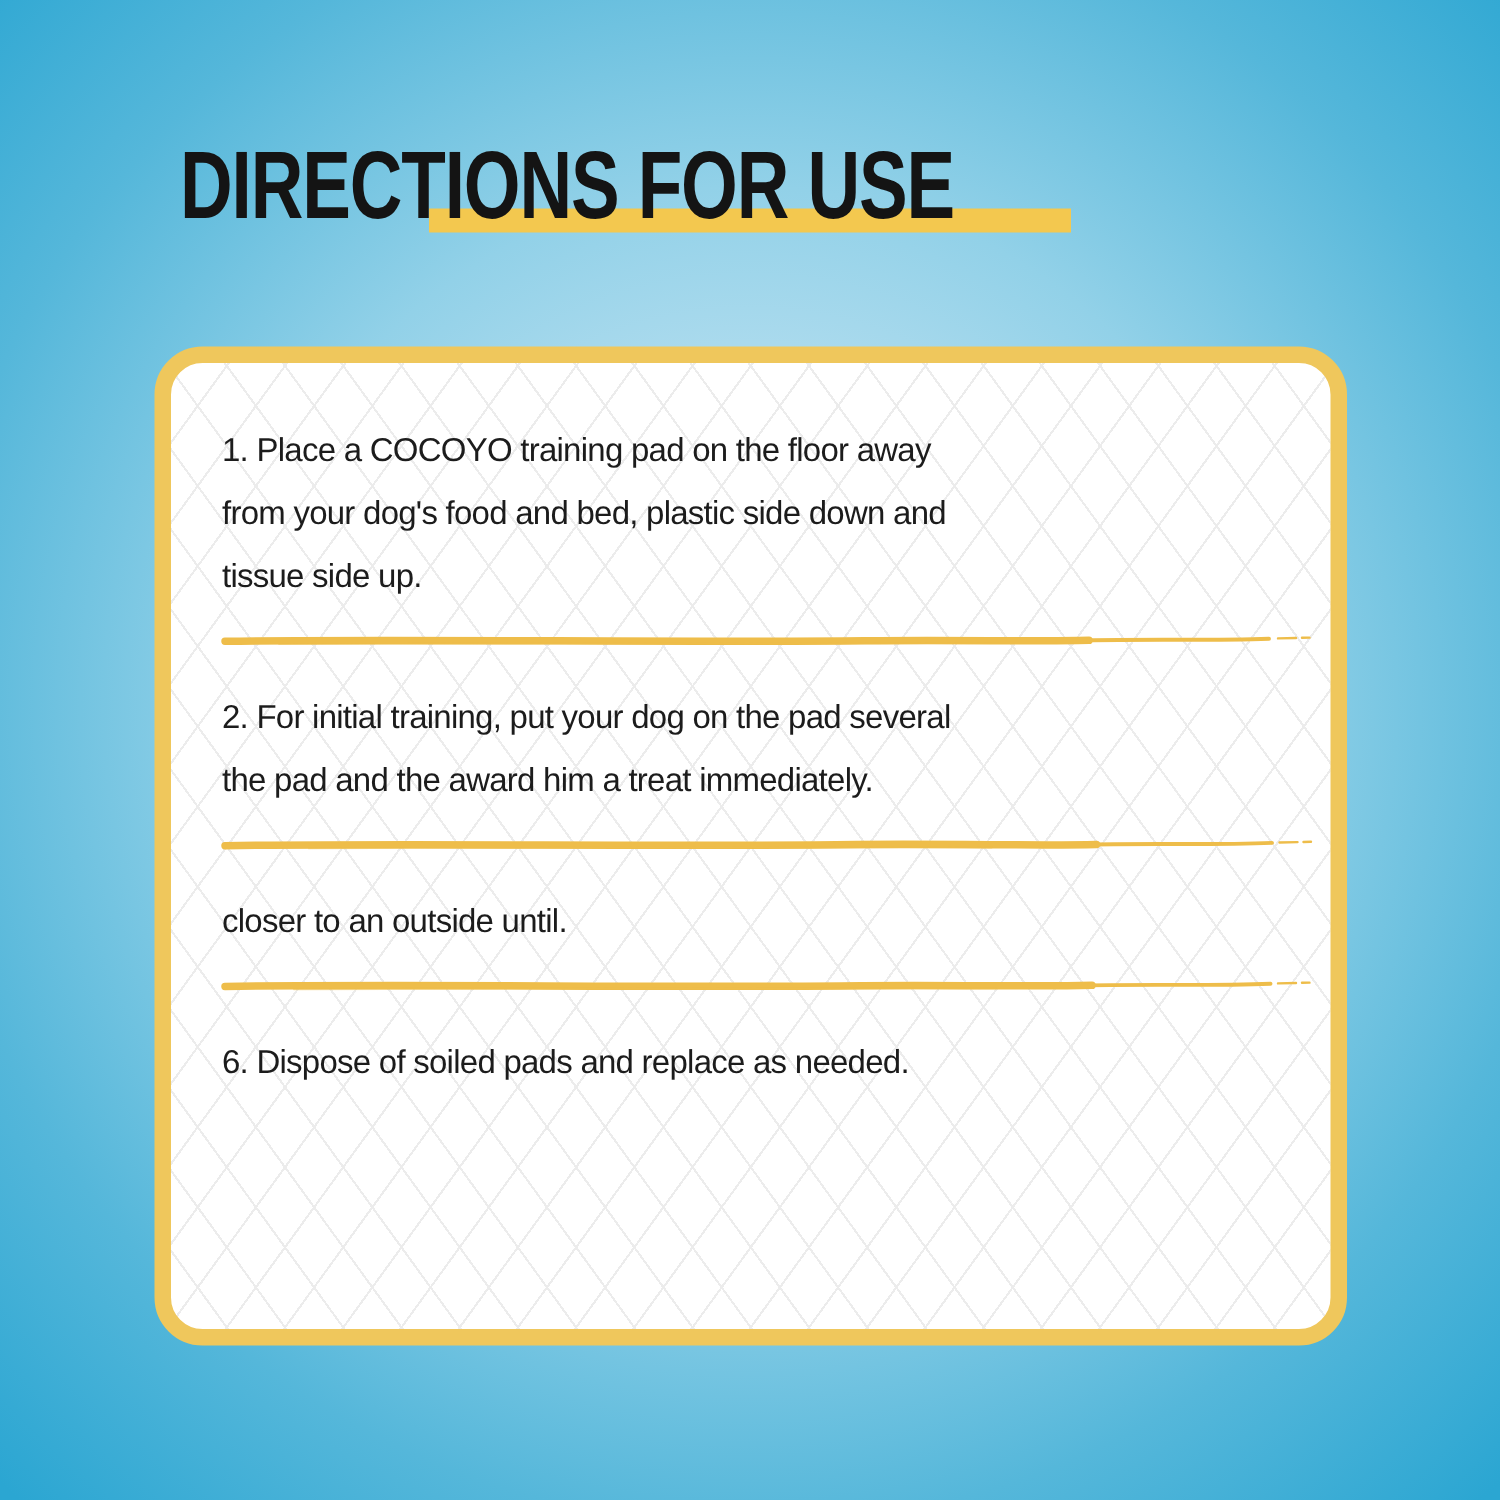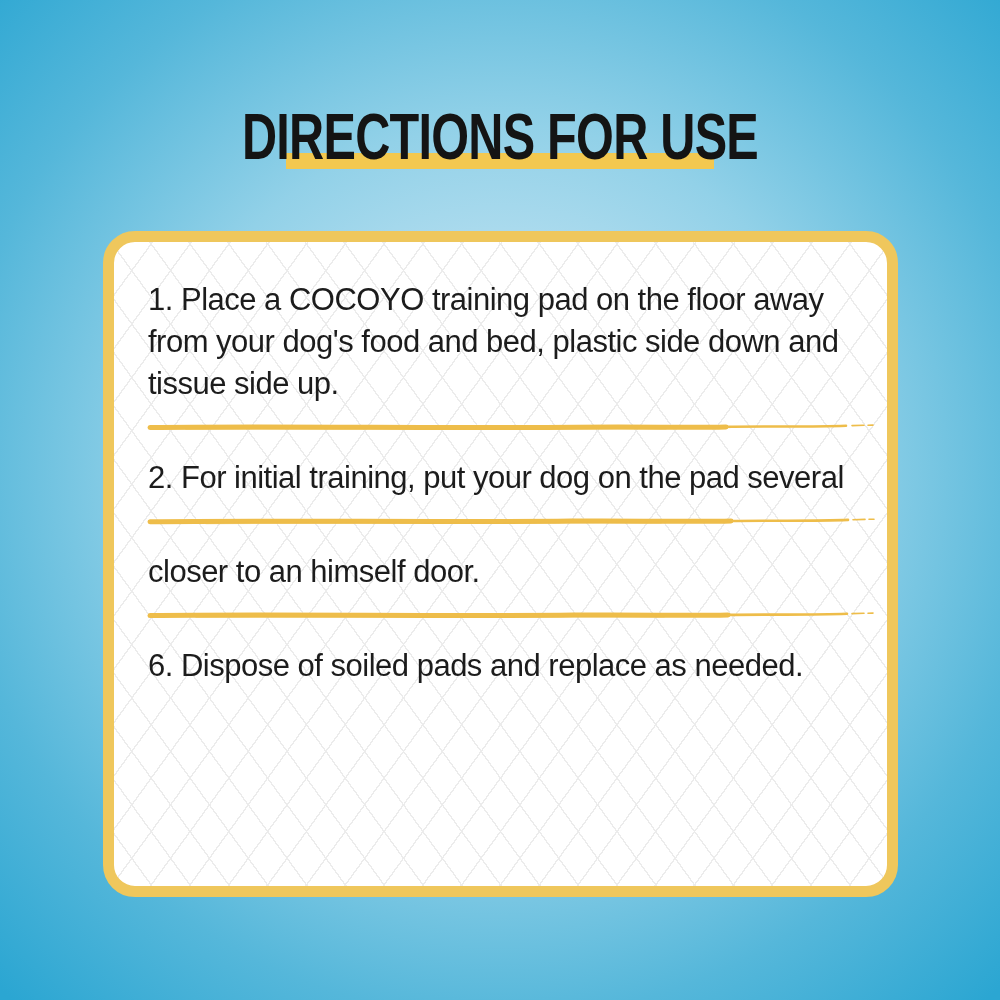--- a/index.html
+++ b/index.html
@@ -22,23 +22,23 @@
         var(--bg-center) 0%,
         #bce1f1 22%,
         #92d1e8 48%,
         #55b7da 76%,
         var(--bg-edge) 100%);
   }
 
   
   .title-block{
     position:absolute;
-    top:106px;left:0;
+    top:92px;left:0;
     width:100%;
-    text-align:center;
+    text-align:left;
   }
   .title-underline{
     position:absolute;
     left:calc(50% - 214px);
     top:47px;
     width:428px;height:16px;
     background:var(--underline);
     z-index:0;
   }
   h1.page-title{
@@ -69,21 +69,21 @@
         transparent 0, transparent 30px,
         var(--pattern-line) 30px, var(--pattern-line) 31.4px),
       repeating-linear-gradient(-54deg,
         transparent 0, transparent 30px,
         var(--pattern-line) 30px, var(--pattern-line) 31.4px),
       #ffffff;
   }
   .step{
     margin:0;
     color:var(--text);
-    font-size:31px;
+    font-size:22px;
     line-height:42px;
     letter-spacing:-0.5px;
   }
   .step .line{white-space:nowrap;}
 
   .divider{
     display:block;
     width:730px;
     height:12px;
     margin:16px 0 24px -2px;
@@ -114,31 +114,32 @@
 
     <svg class="divider" viewBox="0 0 730 12" preserveAspectRatio="none">
       <path d="M4 6.5 C 120 4.8, 300 7.4, 430 6.2 C 500 5.6, 542 6.8, 580 5.9" stroke-width="5"></path>
       <path d="M578 5.9 C 622 5.0, 662 6.2, 700 4.8" stroke-width="2.6"></path>
       <path d="M706 4.6 L 718 4.3 M722 4.2 L 727 4.1" stroke-width="1.6"></path>
       <path d="M40 8.4 C 200 7.4, 380 9.0, 520 7.8" stroke-width="1.2" opacity="0.5"></path>
     </svg>
 
     <p class="step">
       <span class="line" style="display:block">2. For initial training, put your dog on the pad several</span>
+      <span class="line" style="display:block">the pad and the award him a treat immediately.</span>
     </p>
 
     <svg class="divider" viewBox="0 0 730 12" preserveAspectRatio="none">
       <path d="M4 6.8 C 130 5.0, 290 7.6, 425 6.0 C 495 5.4, 545 7.0, 585 6.0" stroke-width="5"></path>
       <path d="M583 6.0 C 625 5.2, 665 6.4, 702 4.9" stroke-width="2.6"></path>
       <path d="M707 4.7 L 719 4.4 M723 4.3 L 728 4.2" stroke-width="1.6"></path>
       <path d="M60 8.6 C 220 7.6, 390 9.2, 515 8.0" stroke-width="1.2" opacity="0.5"></path>
     </svg>
 
     <p class="step">
-      <span class="line" style="display:block">closer to an himself door.</span>
+      <span class="line" style="display:block">closer to an outside until.</span>
     </p>
 
     <svg class="divider" viewBox="0 0 730 12" preserveAspectRatio="none">
       <path d="M4 6.6 C 125 4.9, 295 7.5, 428 6.1 C 498 5.5, 540 6.9, 582 5.9" stroke-width="5"></path>
       <path d="M580 5.9 C 623 5.1, 663 6.3, 701 4.8" stroke-width="2.6"></path>
       <path d="M706 4.6 L 718 4.3 M722 4.2 L 727 4.1" stroke-width="1.6"></path>
       <path d="M50 8.5 C 210 7.5, 385 9.1, 518 7.9" stroke-width="1.2" opacity="0.5"></path>
     </svg>
 
     <p class="step">

